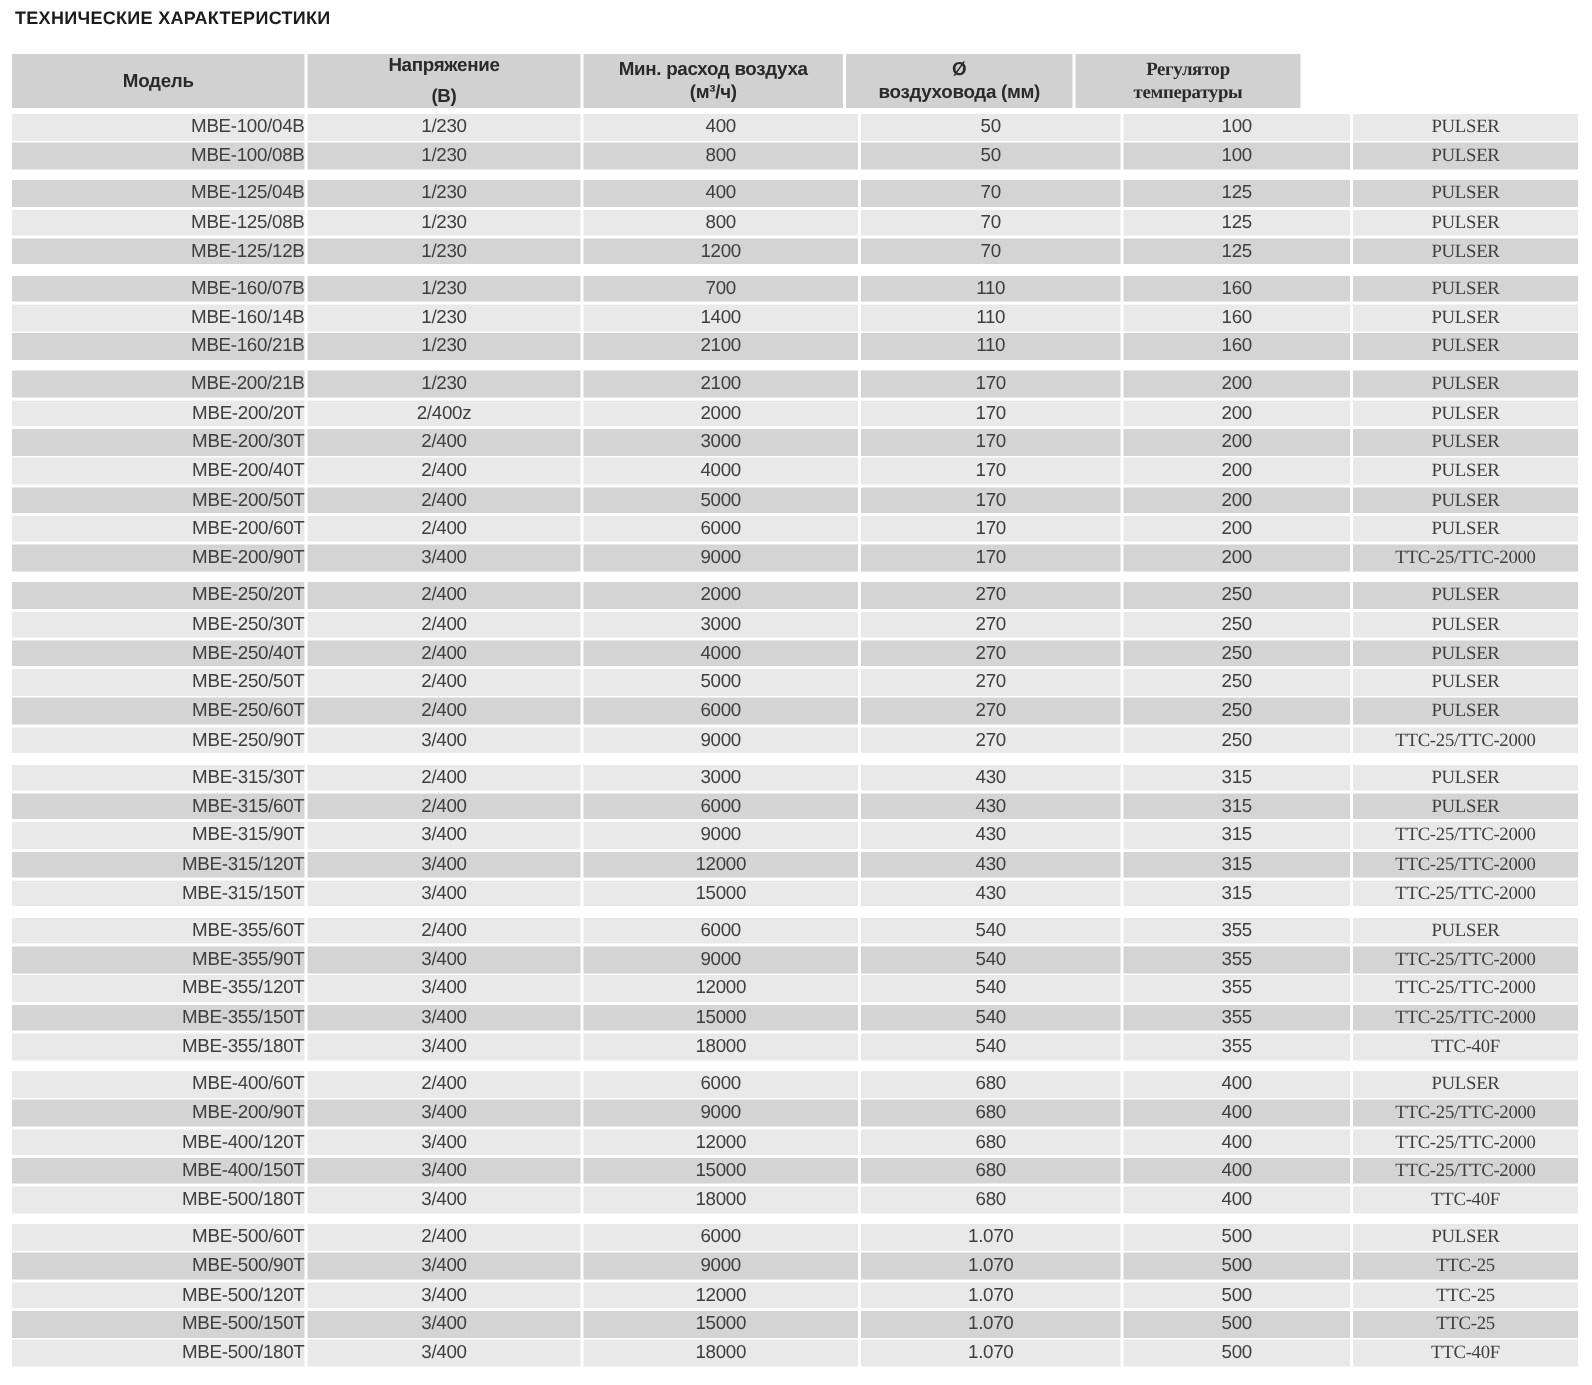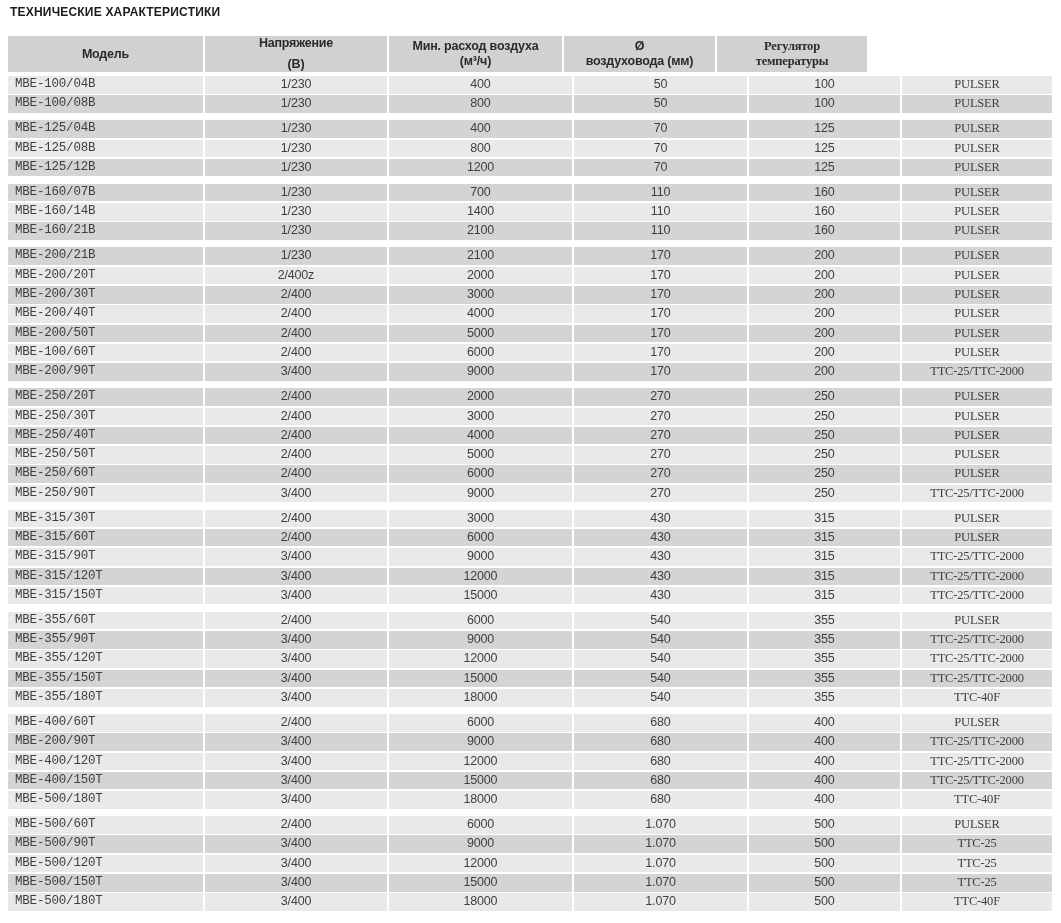--- a/index.html
+++ b/index.html
@@ -59,23 +59,22 @@
     line-height: 17.6px;
     font-size: 12.5px;
     color: var(--cell-text, #3f3f3f);
     margin-right: 2px;
     text-align: center;
     letter-spacing: -0.2px;
     box-sizing: border-box;
   }
   .cell:last-child { margin-right: 0; }
   .cell.c0 {
-    text-align: left;
+    text-align: right;
     padding-left: 7px;
-    font-family: Liberation Mono, monospace;
   }
   .row.light .cell { background: var(--row-light, #e9e9e9); }
   .row.dark  .cell { background: var(--row-dark, #d4d4d4); }
   .group-spacer { height: 5.7px; }
 </style>
 </head>
 <body>
 
 <h1 class="page-title">ТЕХНИЧЕСКИЕ ХАРАКТЕРИСТИКИ</h1>
 
@@ -204,21 +203,21 @@
       </div>
       <div class="row dark">
         <div class="cell c0">MBE-200/50T</div>
         <div class="cell c1">2/400</div>
         <div class="cell c2">5000</div>
         <div class="cell c3">170</div>
         <div class="cell c4">200</div>
         <div class="cell c5">PULSER</div>
       </div>
       <div class="row light">
-        <div class="cell c0">MBE-100/60T</div>
+        <div class="cell c0">MBE-200/60T</div>
         <div class="cell c1">2/400</div>
         <div class="cell c2">6000</div>
         <div class="cell c3">170</div>
         <div class="cell c4">200</div>
         <div class="cell c5">PULSER</div>
       </div>
       <div class="row dark">
         <div class="cell c0">MBE-200/90T</div>
         <div class="cell c1">3/400</div>
         <div class="cell c2">9000</div>

